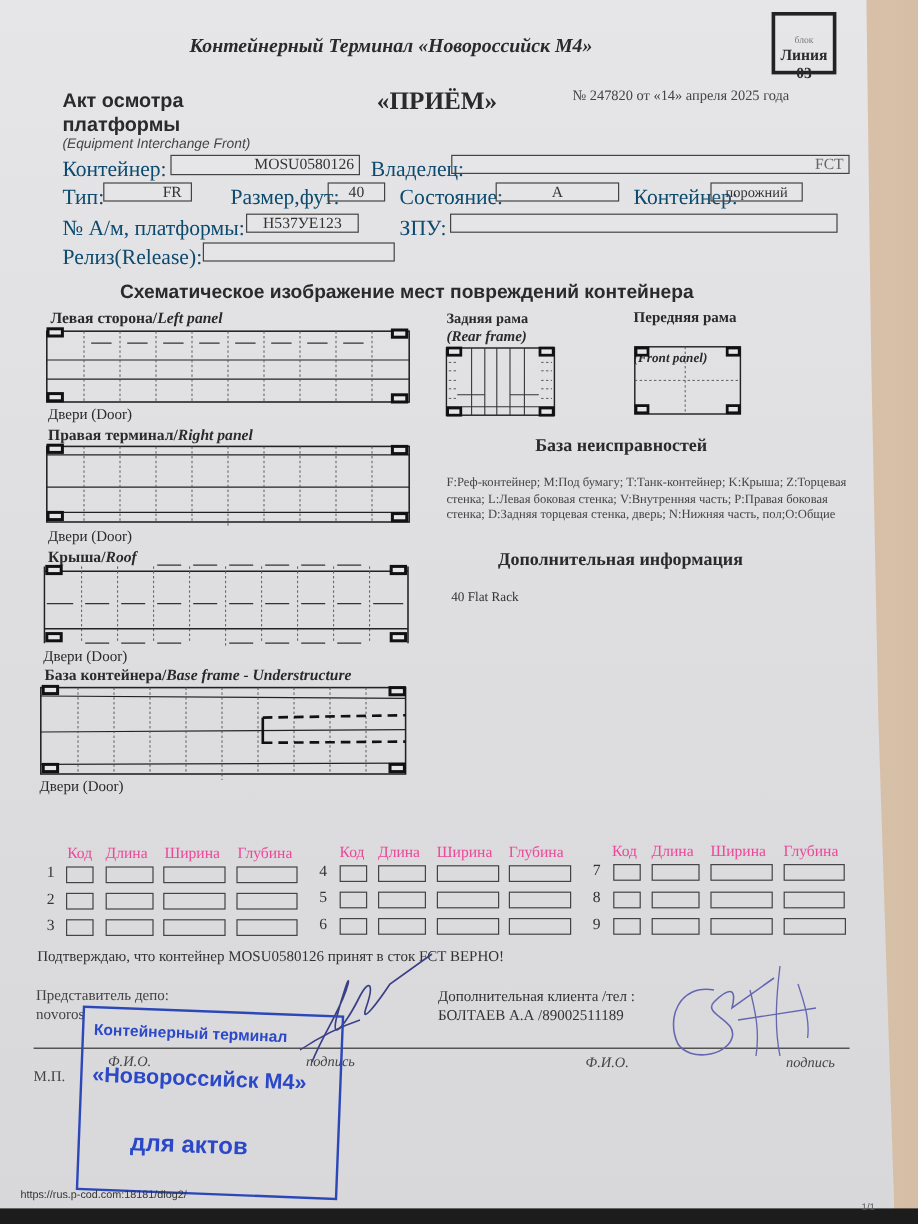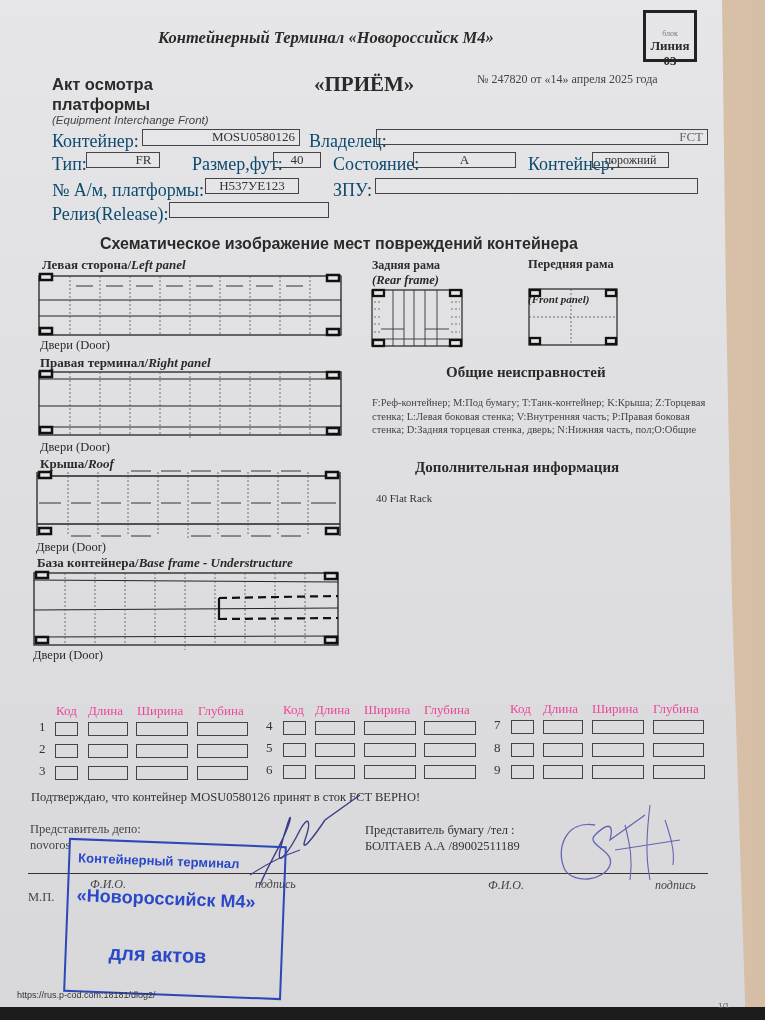--- a/index.html
+++ b/index.html
@@ -257,21 +257,21 @@
   <line x1="44" y1="3" x2="44" y2="59" stroke="#555" stroke-dasharray="2,2" stroke-width="0.8"></line>
   <line x1="2" y1="31" x2="90" y2="31" stroke="#555" stroke-dasharray="2,2" stroke-width="0.8"></line>
   <g fill="#e6e5e7" stroke="#111" stroke-width="2.3">
     <rect x="3" y="4" width="10" height="6"></rect>
       <rect x="79" y="4" width="10" height="6"></rect>
     <rect x="3" y="52" width="10" height="6"></rect>
       <rect x="79" y="52" width="10" height="6"></rect>
   </g>
 </svg>
 
-<div class="abs h-bold" style="left:446px;top:364px;font-size:15px;">Общие неисправностей</div>
+<div class="abs h-bold" style="left:446px;top:364px;font-size:15px;">База неисправностей</div>
 <div class="abs codes">F:Реф-контейнер; M:Под бумагу; T:Танк-контейнер; K:Крыша; Z:Торцевая стенка; L:Левая боковая стенка; V:Внутренняя часть; P:Правая боковая стенка; D:Задняя торцевая стенка, дверь; N:Нижняя часть, пол;O:Общие</div>
 
 <div class="abs h-bold" style="left:415px;top:459px;font-size:15px;">Дополнительная информация</div>
 <div class="abs" style="left:376px;top:492px;font-size:11px;color:#333;">40 Flat Rack</div>
 
 <div>
   <div class="abs grid-hdr" style="left:56px;top:703px;">Код</div>
   <div class="abs grid-hdr" style="left:88px;top:703px;">Длина</div>
   <div class="abs grid-hdr" style="left:137px;top:703px;">Ширина</div>
   <div class="abs grid-hdr" style="left:198px;top:703px;">Глубина</div>
@@ -333,21 +333,21 @@
   <div class="gbox" style="left:511px;top:765px;width:23px;"></div>
   <div class="gbox" style="left:543px;top:765px;width:40px;"></div>
   <div class="gbox" style="left:592px;top:765px;width:52px;"></div>
   <div class="gbox" style="left:653px;top:765px;width:52px;"></div>
 </div>
 
 <div class="abs" style="left:31px;top:790px;font-size:12.5px;color:#333;">Подтверждаю, что контейнер  MOSU0580126 принят в сток  FCT ВЕРНО!</div>
 
 <div class="abs" style="left:30px;top:822px;font-size:12.5px;color:#444;">Представитель депо:</div>
 <div class="abs" style="left:30px;top:838px;font-size:12.5px;color:#444;">novoros</div>
-<div class="abs" style="left:365px;top:823px;font-size:12.5px;color:#333;">Представитель бумагу /тел :</div>
+<div class="abs" style="left:365px;top:823px;font-size:12.5px;color:#333;">Дополнительная клиента /тел :</div>
 <div class="abs" style="left:365px;top:839px;font-size:12.5px;color:#333;">БОЛТАЕВ А.А /89002511189</div>
 
 <div class="abs" style="left:28px;top:873px;width:680px;height:0;border-top:1px solid #333;"></div>
 <div class="abs" style="left:90px;top:877px;font-size:12px;font-style:italic;color:#444;">Ф.И.О.</div>
 <div class="abs" style="left:255px;top:877px;font-size:12px;font-style:italic;color:#444;">подпись</div>
 <div class="abs" style="left:488px;top:878px;font-size:12px;font-style:italic;color:#444;">Ф.И.О.</div>
 <div class="abs" style="left:655px;top:878px;font-size:12px;font-style:italic;color:#444;">подпись</div>
 <div class="abs" style="left:28px;top:890px;font-size:12.5px;color:#444;">М.П.</div>
 
 <svg class="abs" style="left:230px;top:790px;" width="140" height="110">

